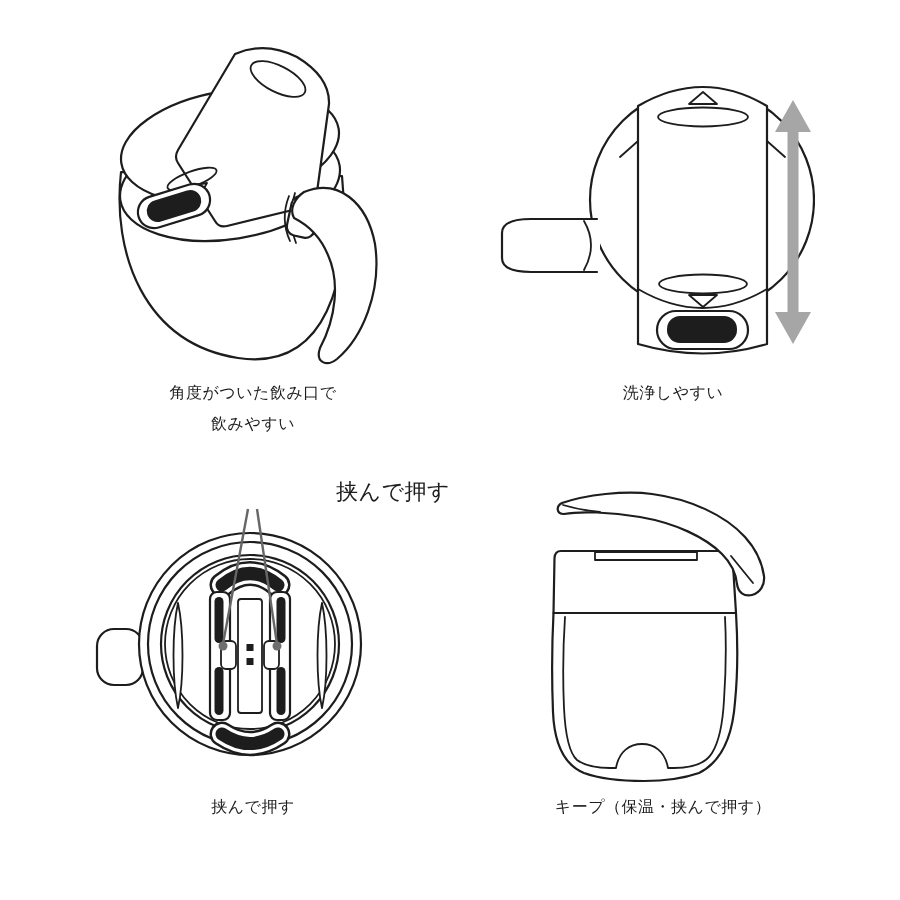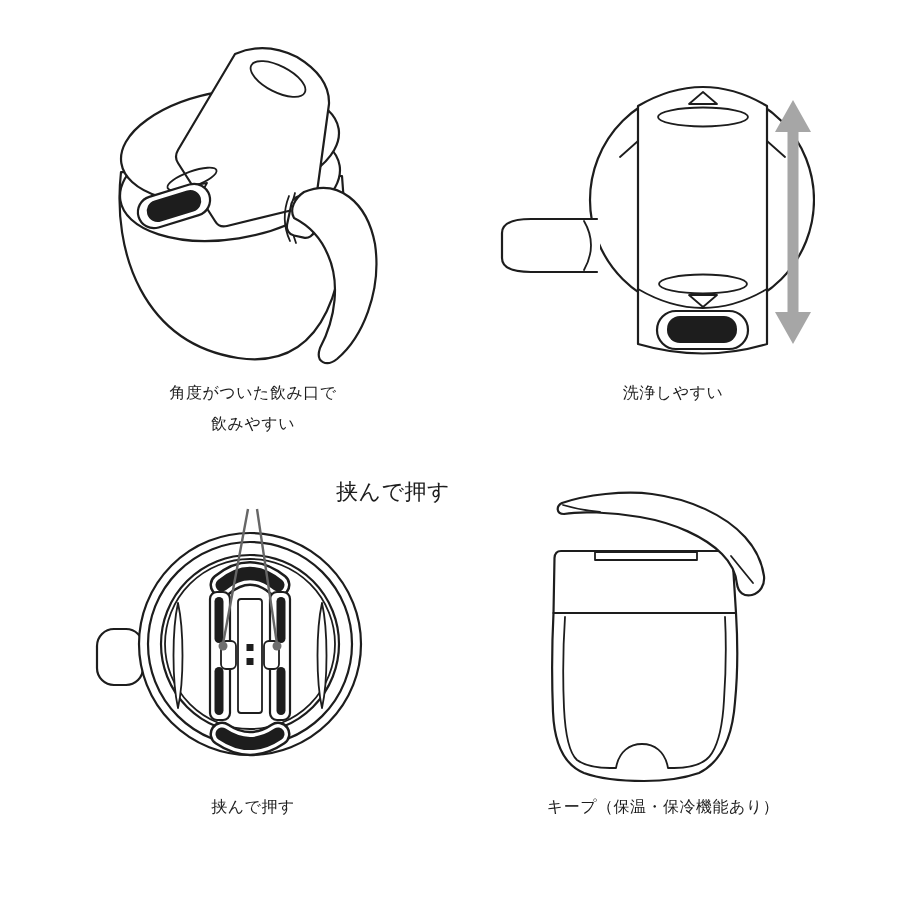--- a/index.html
+++ b/index.html
@@ -145,16 +145,16 @@
     <div>洗浄しやすい</div>
   </div>
 
   <div class="annotation" style="left:50px;top:479px;width:400px">挟んで押す</div>
 
   <div class="caption" style="left:50px;top:791px;width:406px">
     <div>挟んで押す</div>
   </div>
 
   <div class="caption" style="left:460px;top:791px;width:406px">
-    <div>キープ（保温・保冷機能あり）</div>
+    <div>キープ（保温・挟んで押す）</div>
   </div>
 
 </div>
 
 </body></html>

